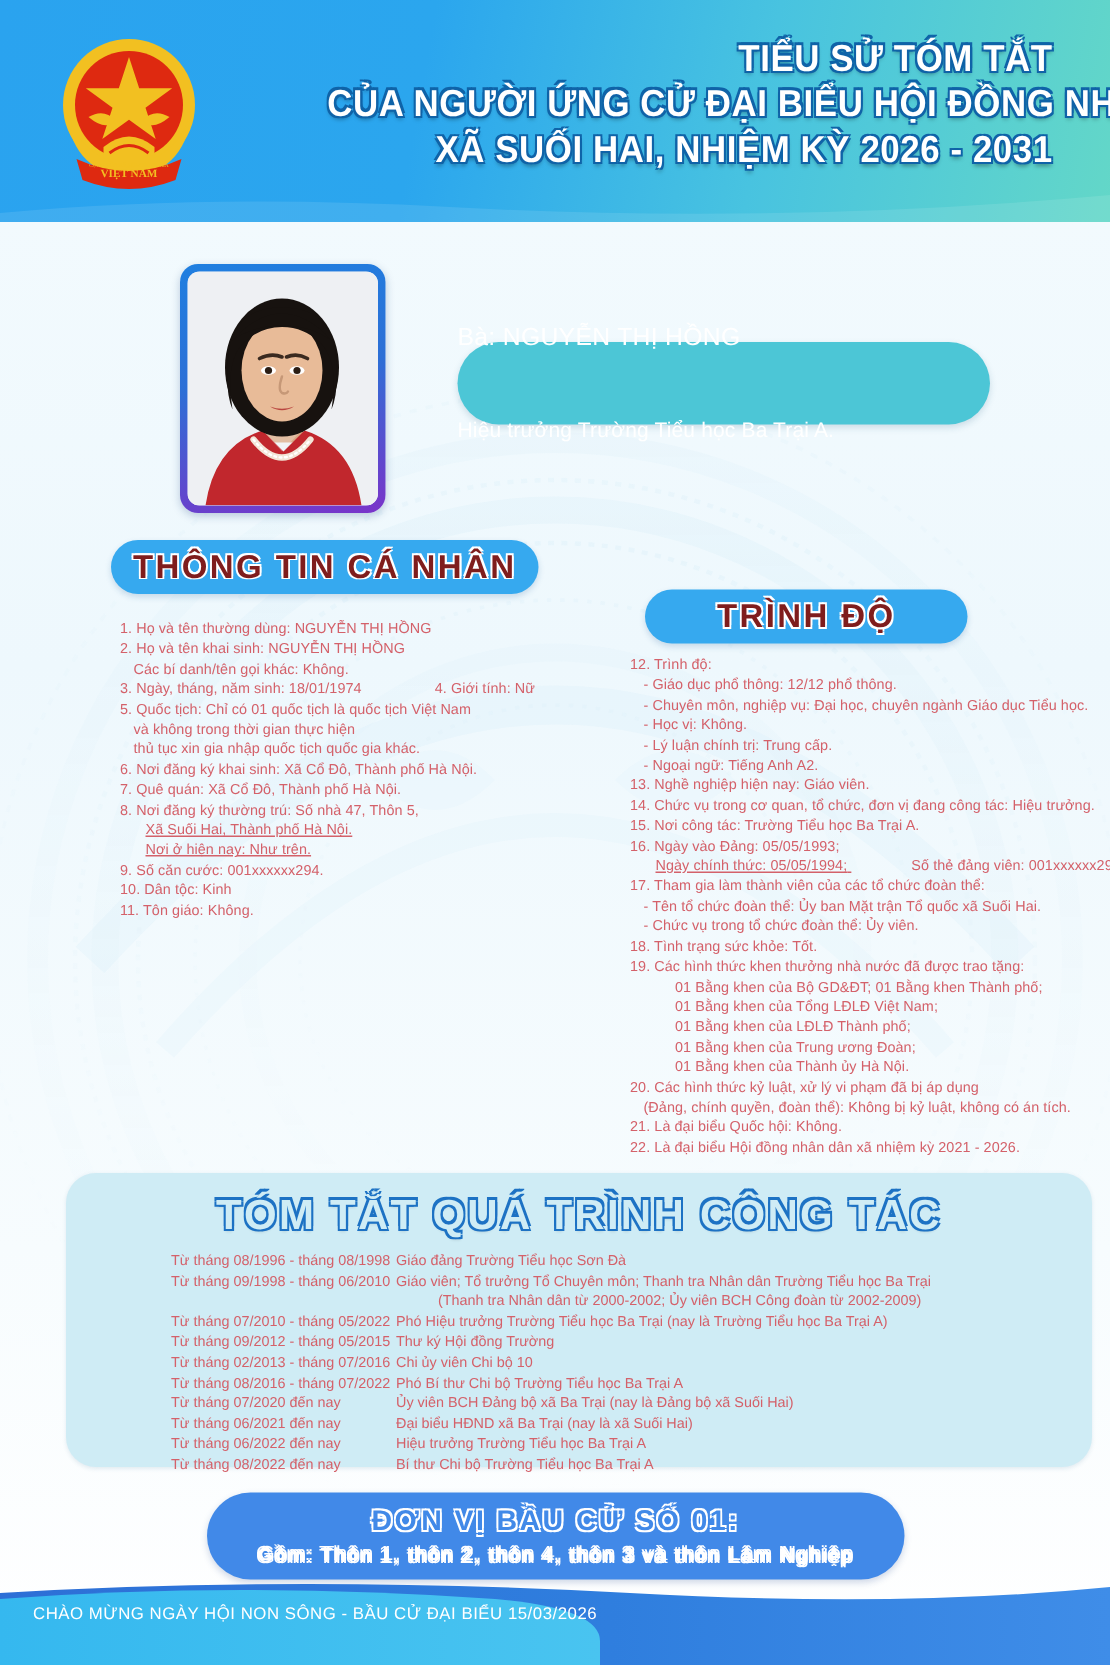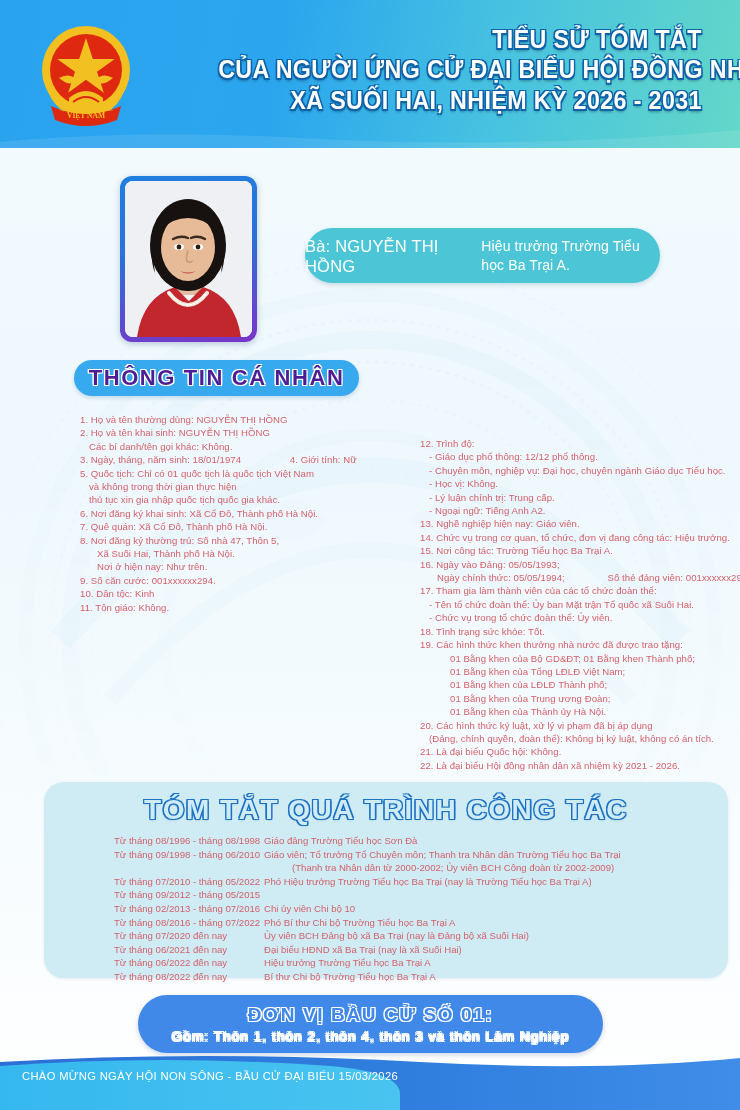--- a/index.html
+++ b/index.html
@@ -54,55 +54,55 @@
     padding:5px;box-sizing:border-box;
     box-shadow:0 2px 6px rgba(20,60,120,.25);
   }
   .photo-inner{width:100%;height:100%;border-radius:8px;overflow:hidden;background:#eef1f5;position:relative;}
 
   
   .name-banner{
     position:absolute;left:305px;top:228px;width:355px;height:55px;
     background:#4cc6d6;
     border-radius:28px;
-    display:flex;flex-direction:row;align-items:center;justify-content:center;
+    display:flex;flex-direction:column;justify-content:center;
     box-shadow:0 2px 5px rgba(30,90,120,.18);
     gap:42px;
   }
   .name-banner .nm{color:#ffffff;font-size:16.5px;line-height:20px;letter-spacing:.2px;}
   .name-banner .rl{color:#ffffff;font-size:14px;line-height:19px;letter-spacing:.1px;}
 
   
   .pill{
     position:absolute;
     background:#36a9ef;border-radius:22px;
     display:flex;align-items:center;justify-content:center;
     color:#ffffff;font-weight:bold;
     letter-spacing:1.6px;
     text-shadow:-1.2px -1.2px 0 #ffffff,1.2px -1.2px 0 #ffffff,-1.2px 1.2px 0 #ffffff,1.2px 1.2px 0 #ffffff;
     -webkit-text-stroke:0;
     box-shadow:0 2px 4px rgba(30,90,150,.2);
   }
-  .pill span{color:#4c1d95;}
+  .pill span{color:#7f1d1d;}
   .pill-left{left:74px;top:360px;width:285px;height:36px;font-size:22px;}
   .pill-right{left:430px;top:393px;width:215px;height:36px;font-size:22px;}
 
   
   .col{
     position:absolute;
     color:#d4616a;
     font-size:9.6px;
     line-height:13.4px;
     letter-spacing:.05px;
   }
   .col-left{left:80px;top:413px;width:300px;}
   .col-right{left:420px;top:437px;width:312px;}
   .col .li{white-space:nowrap;}
   .ind1{padding-left:9px;}
-  .ind2{padding-left:17px;}
+  .ind2{padding-left:17px;text-decoration:underline;}
   .ind3{padding-left:30px;}
   .gender{display:inline-block;margin-left:46px;}
   .cardno{display:inline-block;margin-left:40px;}
 
   
   .work-panel{
     position:absolute;left:28px;top:782px;width:684px;height:196px;
     background:#cfecf5;border-radius:20px;
     box-shadow:0 1px 3px rgba(40,100,140,.12);
     margin-left:16px;
@@ -272,20 +272,23 @@
     <div class="li">6. Nơi đăng ký khai sinh: Xã Cổ Đô, Thành phố Hà Nội.</div>
     <div class="li">7. Quê quán: Xã Cổ Đô, Thành phố Hà Nội.</div>
     <div class="li">8. Nơi đăng ký thường trú: Số nhà 47, Thôn 5,</div>
     <div class="li ind2">Xã Suối Hai, Thành phố Hà Nội.</div>
     <div class="li ind2">Nơi ở hiện nay: Như trên.</div>
     <div class="li">9. Số căn cước: 001xxxxxx294.</div>
     <div class="li">10. Dân tộc: Kinh</div>
     <div class="li">11. Tôn giáo: Không.</div>
   </div>
 
+  <div class="pill pill-right">
+    <span>TRÌNH ĐỘ</span>
+  </div>
 
   <div class="col col-right">
     <div class="li">12. Trình độ:</div>
     <div class="li ind1">- Giáo dục phổ thông: 12/12 phổ thông.</div>
     <div class="li ind1">- Chuyên môn, nghiệp vụ: Đại học, chuyên ngành Giáo dục Tiểu học.</div>
     <div class="li ind1">- Học vị: Không.</div>
     <div class="li ind1">- Lý luận chính trị: Trung cấp.</div>
     <div class="li ind1">- Ngoại ngữ: Tiếng Anh A2.</div>
     <div class="li">13. Nghề nghiệp hiện nay: Giáo viên.</div>
     <div class="li">14. Chức vụ trong cơ quan, tổ chức, đơn vị đang công tác: Hiệu trưởng.</div>
@@ -325,20 +328,21 @@
       <div class="wrow cont">
         <div class="wdate"></div>
         <div class="wdesc">(Thanh tra Nhân dân từ 2000-2002; Ủy viên BCH Công đoàn từ 2002-2009)</div>
       </div>
       <div class="wrow">
         <div class="wdate">Từ tháng 07/2010 - tháng 05/2022</div>
         <div class="wdesc">Phó Hiệu trưởng Trường Tiểu học Ba Trại (nay là Trường Tiểu học Ba Trại A)</div>
       </div>
       <div class="wrow">
         <div class="wdate">Từ tháng 09/2012 - tháng 05/2015</div>
+        <div class="wdesc">Thư ký Hội đồng Trường</div>
       </div>
       <div class="wrow">
         <div class="wdate">Từ tháng 02/2013 - tháng 07/2016</div>
         <div class="wdesc">Chi ủy viên Chi bộ 10</div>
       </div>
       <div class="wrow">
         <div class="wdate">Từ tháng 08/2016 - tháng 07/2022</div>
         <div class="wdesc">Phó Bí thư Chi bộ Trường Tiểu học Ba Trại A</div>
       </div>
       <div class="wrow">

